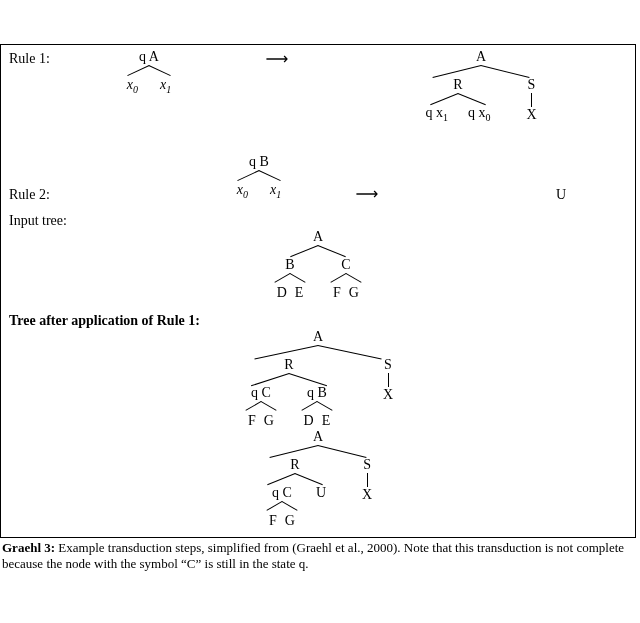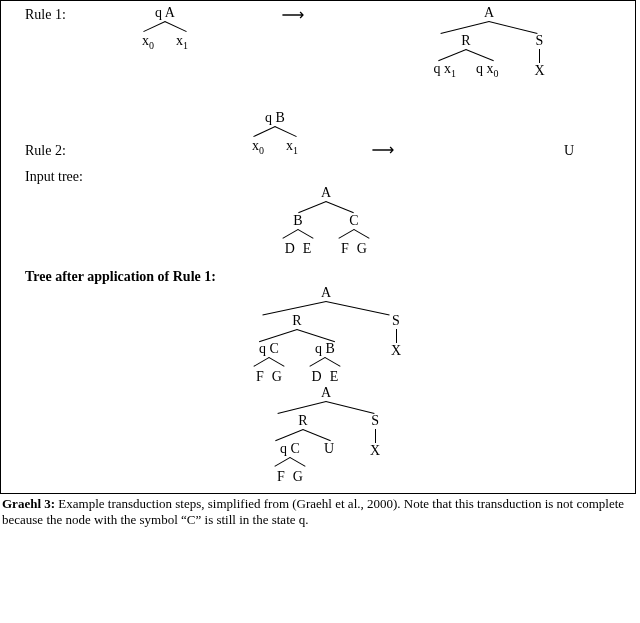--- a/index.html
+++ b/index.html
@@ -7,22 +7,23 @@
     padding: 0;
     font-family: "Times New Roman", Times, serif;
     font-size: 14px;
     background: #fff;
     color: #000;
   }
   .figure-box {
     width: 636px;
     border: 1px solid #000;
     box-sizing: border-box;
-    padding: 4px 8px 4px 24px;
+    padding: 4px 8px 4px 8px;
     position: relative;
+    margin-top: 44px;
   }
   .caption {
     width: 636px;
     font-size: 13px;
     line-height: 1.25;
     padding: 2px 0 0 2px;
   }
   .caption b { font-weight: bold; }
   .section-label {
     font-size: 14px;
@@ -88,21 +89,21 @@
     display: flex;
     justify-content: center;
     gap: 4px;
   }
   .leaf {
     font-size: 14px;
     line-height: 16px;
     white-space: nowrap;
     text-align: center;
   }
-  .leaf.i { }
+  .leaf.i { font-style: italic; }
   .arrow {
     font-size: 16px;
     padding: 0 8px;
   }
   .stack { display:flex; flex-direction:column; align-items:center; }
 </style>
 </head>
 <body>
 
 <div class="figure-box">

